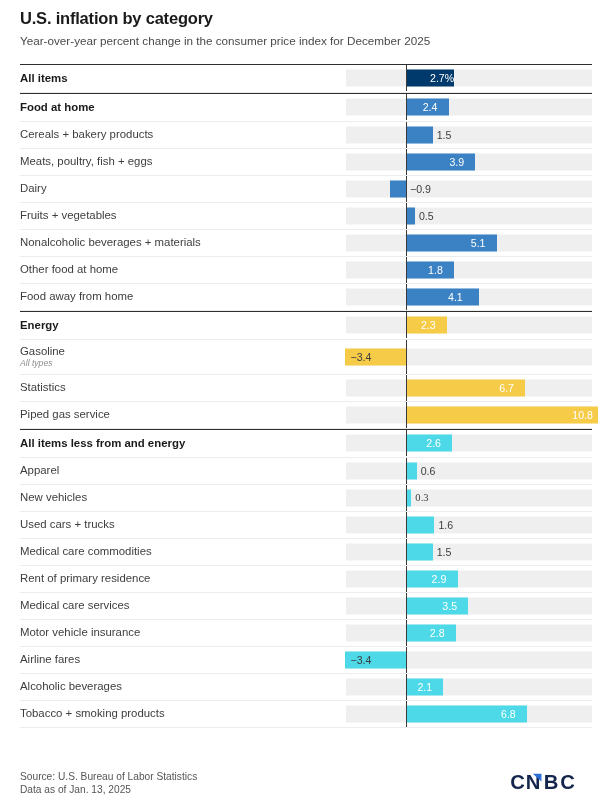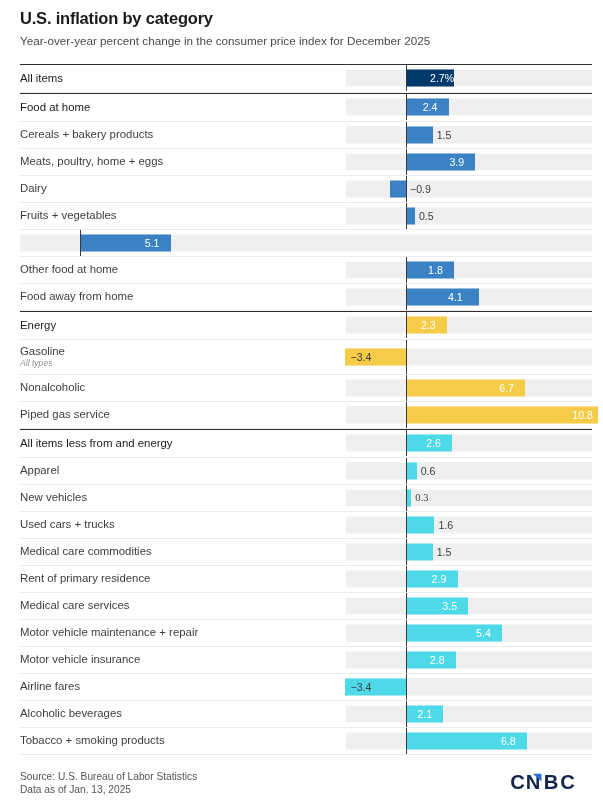--- a/index.html
+++ b/index.html
@@ -66,21 +66,21 @@
   .label {
     width: 326px;
     flex: 0 0 326px;
     font-size: 11.4px;
     color: #3d3d3d;
     line-height: 1.15;
     padding-right: 6px;
     box-sizing: border-box;
   }
   .row.section-head .label {
-    font-weight: normal;
+    font-weight: bold;
     color: #1a1a1a;
   }
   .label .sub {
     display: block;
     font-size: 8.6px;
     font-style: italic;
     color: #8d8d8d;
     margin-top: 1px;
   }
 
@@ -178,21 +178,21 @@
         <div class="row">
           <div class="label"><span>Cereals + bakery products</span></div>
           <div class="barwrap">
             <div class="track"></div>
             <div class="bar" style="background: rgb(59, 130, 196); left: 60px; width: 26.7px;"></div>
             <div class="zero" style="left: 60px; background: rgb(58, 58, 58);"></div>
             <div class="val outside" style="left: 90.7px;">1.5</div>
           </div>
         </div>
         <div class="row">
-          <div class="label"><span>Meats, poultry, home + eggs</span></div>
+          <div class="label"><span>Meats, poultry, fish + eggs</span></div>
           <div class="barwrap">
             <div class="track"></div>
             <div class="bar" style="background: rgb(59, 130, 196); left: 60px; width: 69.42px;"></div>
             <div class="zero" style="left: 60px; background: rgb(58, 58, 58);"></div>
             <div class="val inside" style="left: 103.42px;">3.9</div>
           </div>
         </div>
         <div class="row">
           <div class="label"><span>Dairy</span></div>
           <div class="barwrap">
@@ -205,20 +205,21 @@
         <div class="row">
           <div class="label"><span>Fruits + vegetables</span></div>
           <div class="barwrap">
             <div class="track"></div>
             <div class="bar" style="background: rgb(59, 130, 196); left: 60px; width: 8.9px;"></div>
             <div class="zero" style="left: 60px; background: rgb(58, 58, 58);"></div>
             <div class="val outside" style="left: 72.9px;">0.5</div>
           </div>
         </div>
         <div class="row">
+          <div class="label"><span>Nonalcoholic beverages + materials</span></div>
           <div class="barwrap">
             <div class="track"></div>
             <div class="bar" style="background: rgb(59, 130, 196); left: 60px; width: 90.78px;"></div>
             <div class="zero" style="left: 60px; background: rgb(58, 58, 58);"></div>
             <div class="val inside" style="left: 124.78px;">5.1</div>
           </div>
         </div>
         <div class="row">
           <div class="label"><span>Other food at home</span></div>
           <div class="barwrap">
@@ -251,21 +252,21 @@
         <div class="row two-line">
           <div class="label"><span>Gasoline</span><span class="sub">All types</span></div>
           <div class="barwrap">
             <div class="track"></div>
             <div class="bar" style="background: rgb(245, 203, 72); left: -0.52px; width: 60.52px;"></div>
             <div class="zero" style="left: 60px; background: rgb(58, 58, 58);"></div>
             <div class="val dark" style="left: 4.48px;">−3.4</div>
           </div>
         </div>
         <div class="row">
-          <div class="label"><span>Nonalcoholic</span></div>
+          <div class="label"><span>Statistics</span></div>
           <div class="barwrap">
             <div class="track"></div>
             <div class="bar" style="background: rgb(245, 203, 72); left: 60px; width: 119.26px;"></div>
             <div class="zero" style="left: 60px; background: rgb(58, 58, 58);"></div>
             <div class="val inside" style="left: 153.26px;">6.7</div>
           </div>
         </div>
         <div class="row">
           <div class="label"><span>Piped gas service</span></div>
           <div class="barwrap">
@@ -331,29 +332,20 @@
             <div class="val inside" style="left: 85.62px;">2.9</div>
           </div>
         </div>
         <div class="row">
           <div class="label"><span>Medical care services</span></div>
           <div class="barwrap">
             <div class="track"></div>
             <div class="bar" style="background: rgb(77, 217, 232); left: 60px; width: 62.3px;"></div>
             <div class="zero" style="left: 60px; background: rgb(58, 58, 58);"></div>
             <div class="val inside" style="left: 96.3px;">3.5</div>
-          </div>
-        </div>
-        <div class="row">
-          <div class="label"><span>Motor vehicle maintenance + repair</span></div>
-          <div class="barwrap">
-            <div class="track"></div>
-            <div class="bar" style="background: rgb(77, 217, 232); left: 60px; width: 96.12px;"></div>
-            <div class="zero" style="left: 60px; background: rgb(58, 58, 58);"></div>
-            <div class="val inside" style="left: 130.12px;">5.4</div>
           </div>
         </div>
         <div class="row">
           <div class="label"><span>Motor vehicle insurance</span></div>
           <div class="barwrap">
             <div class="track"></div>
             <div class="bar" style="background: rgb(77, 217, 232); left: 60px; width: 49.84px;"></div>
             <div class="zero" style="left: 60px; background: rgb(58, 58, 58);"></div>
             <div class="val inside" style="left: 83.84px;">2.8</div>
           </div>

